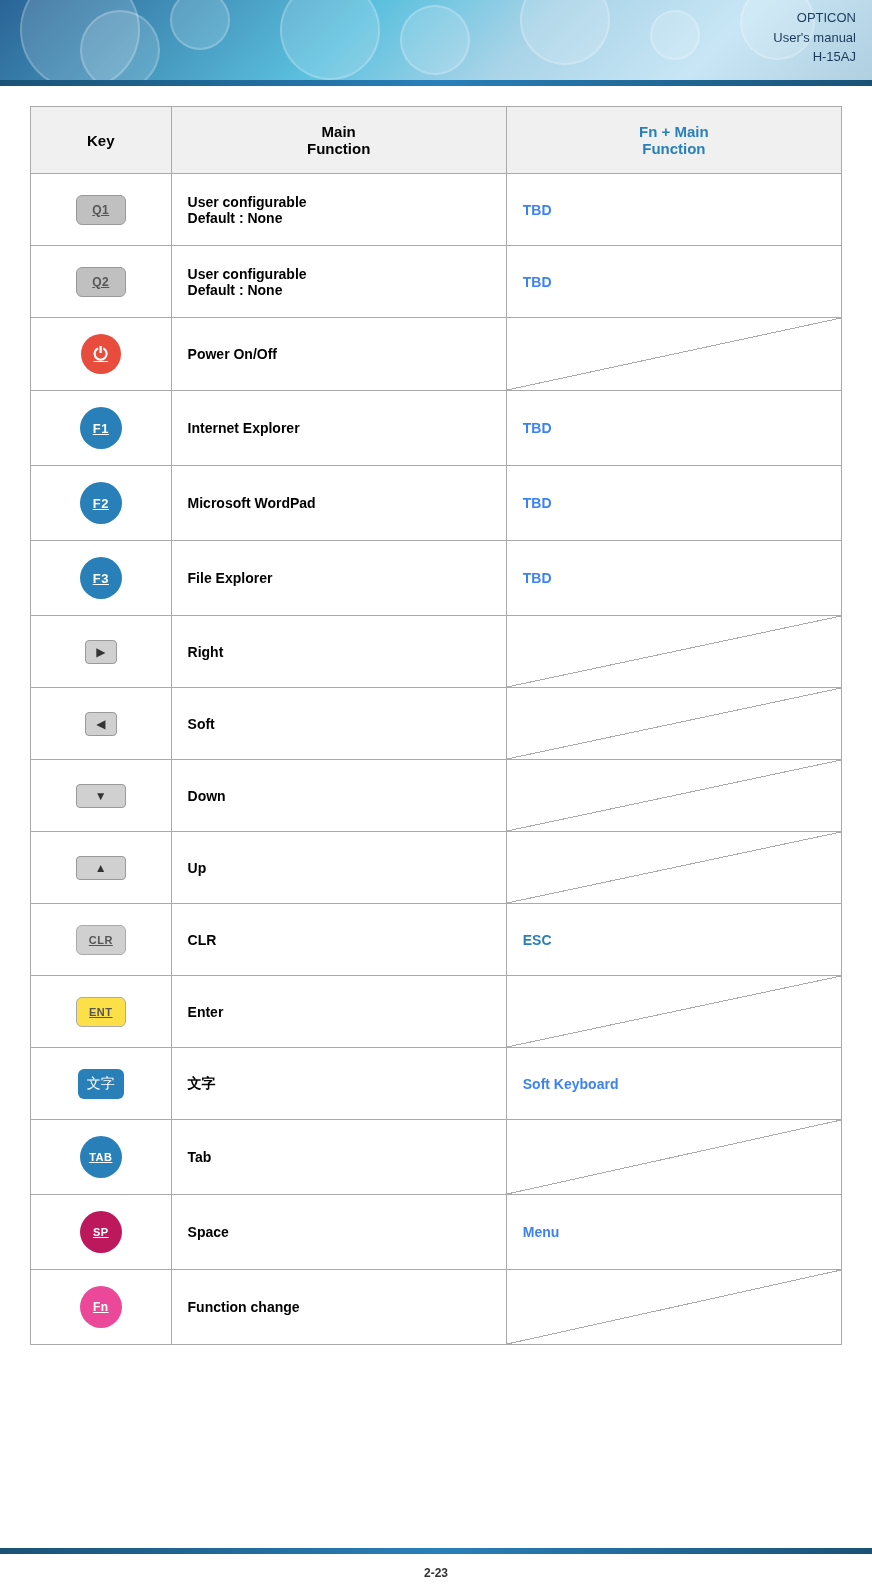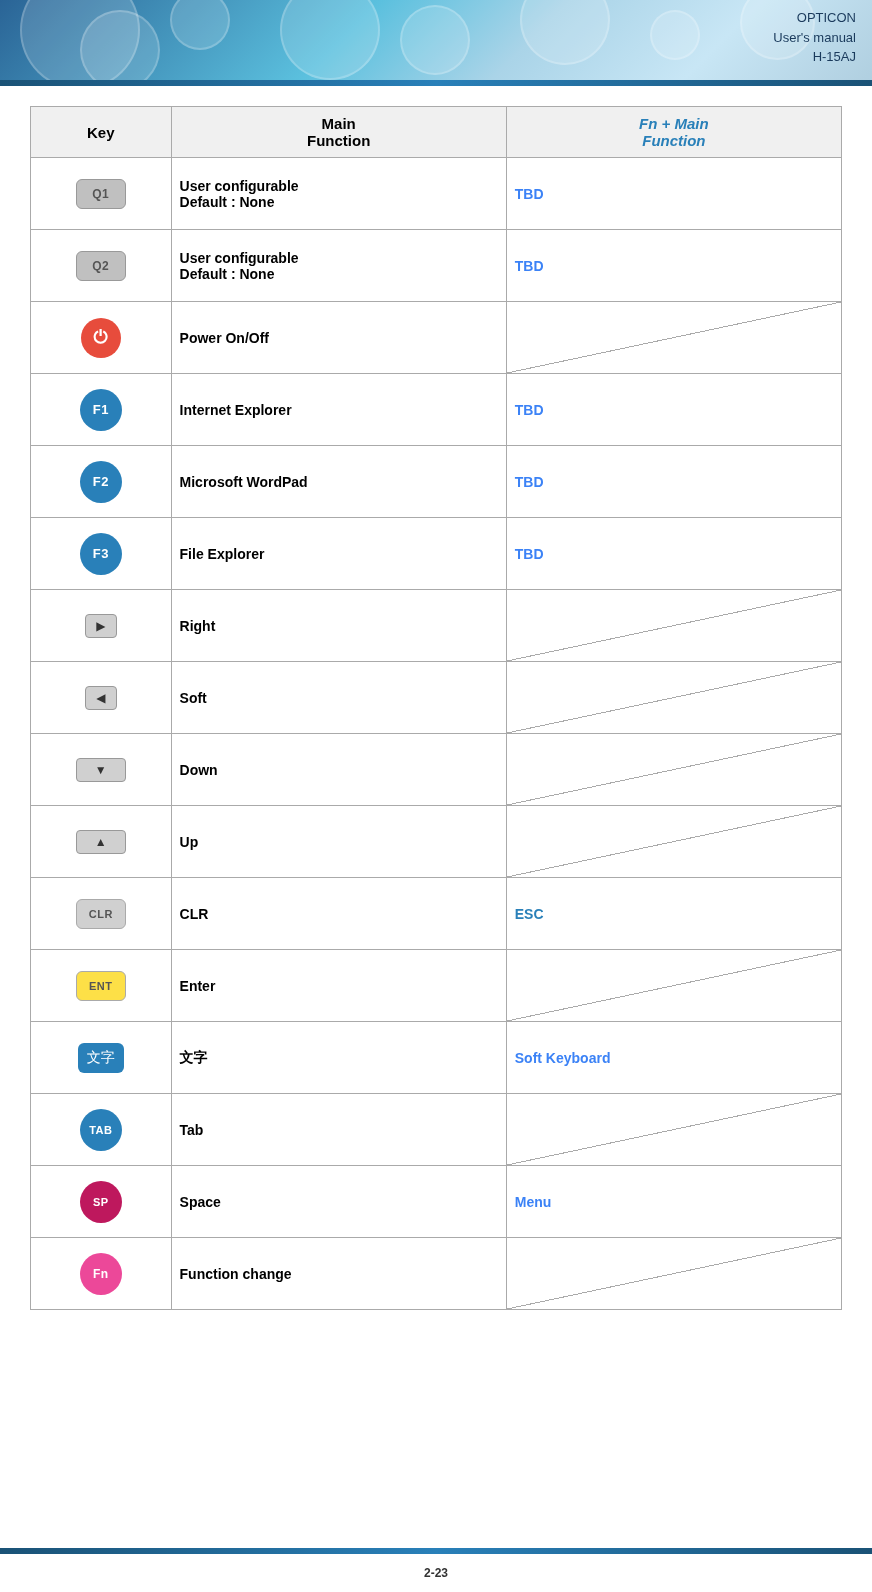--- a/index.html
+++ b/index.html
@@ -60,21 +60,21 @@
 
     
     .function-table {
       width: 100%;
       border-collapse: collapse;
       border: 1px solid #999;
     }
     .function-table th,
     .function-table td {
       border: 1px solid #aaa;
-      padding: 8px;
+      padding: 16px;
       vertical-align: middle;
     }
 
     
     .th-key {
       width: 130px;
       text-align: center;
       font-weight: bold;
       font-size: 15px;
       padding: 10px 5px;
@@ -89,21 +89,20 @@
       background: #f0f0f0;
     }
     .th-fn {
       width: 310px;
       text-align: center;
       font-weight: bold;
       font-size: 15px;
       padding: 10px 5px;
       background: #f0f0f0;
       color: #2980b9;
-      font-style: italic;
     }
 
     
     .td-key {
       text-align: center;
       padding: 8px 5px;
       height: 72px;
     }
     .td-main {
       padding: 8px 12px;
@@ -125,20 +124,21 @@
       display: inline-flex;
       align-items: center;
       justify-content: center;
       border-radius: 6px;
       font-weight: bold;
       font-size: 12px;
       color: white;
       width: 50px;
       height: 30px;
       letter-spacing: 0.5px;
+      text-decoration: underline;
     }
     .key-gray { background: #c0c0c0; color: #555; border: 1px solid #999; }
     .key-red { background: #e74c3c; border-radius: 50%; width: 40px; height: 40px; font-size: 16px; }
     .key-blue { background: #2980b9; border-radius: 50%; width: 42px; height: 42px; font-size: 13px; }
     .key-arrow {
       display: inline-flex;
       align-items: center;
       justify-content: center;
       background: #d0d0d0;
       border: 1px solid #999;

